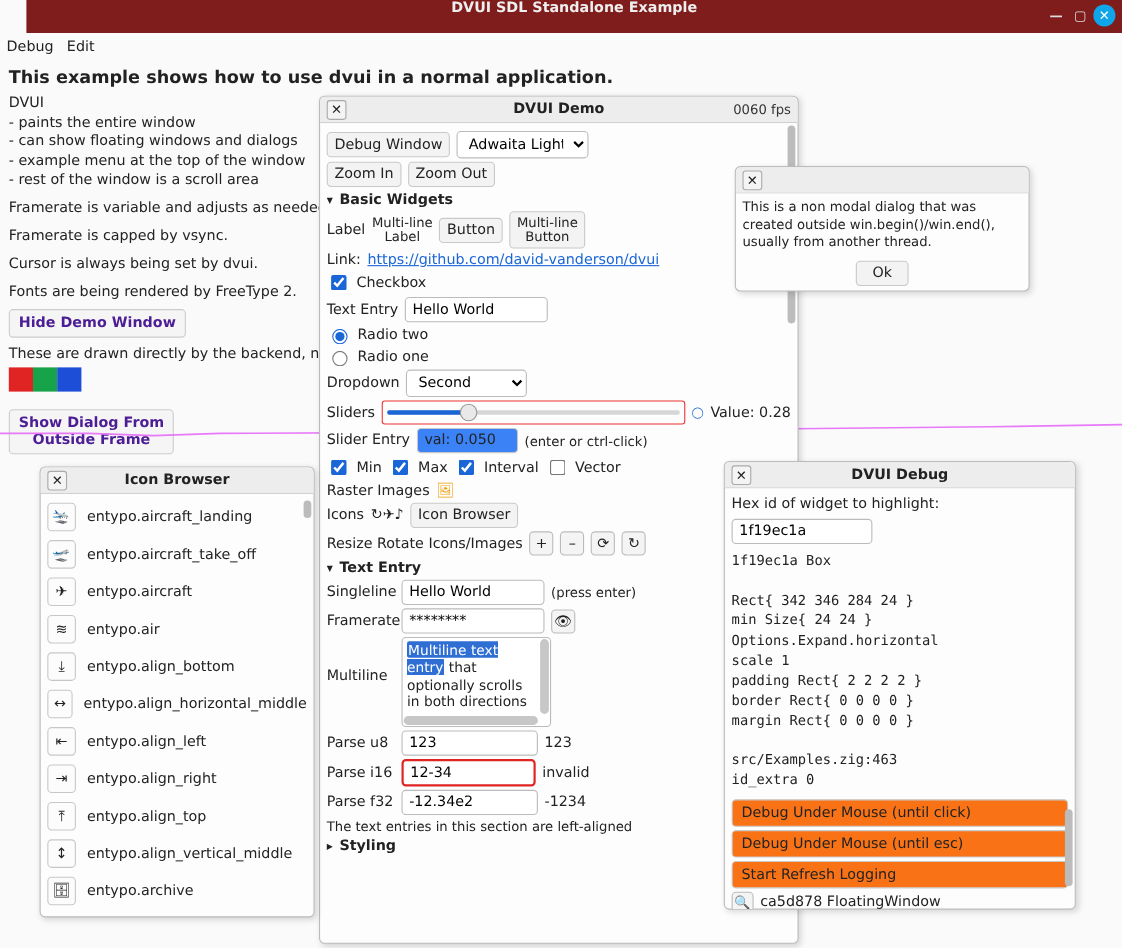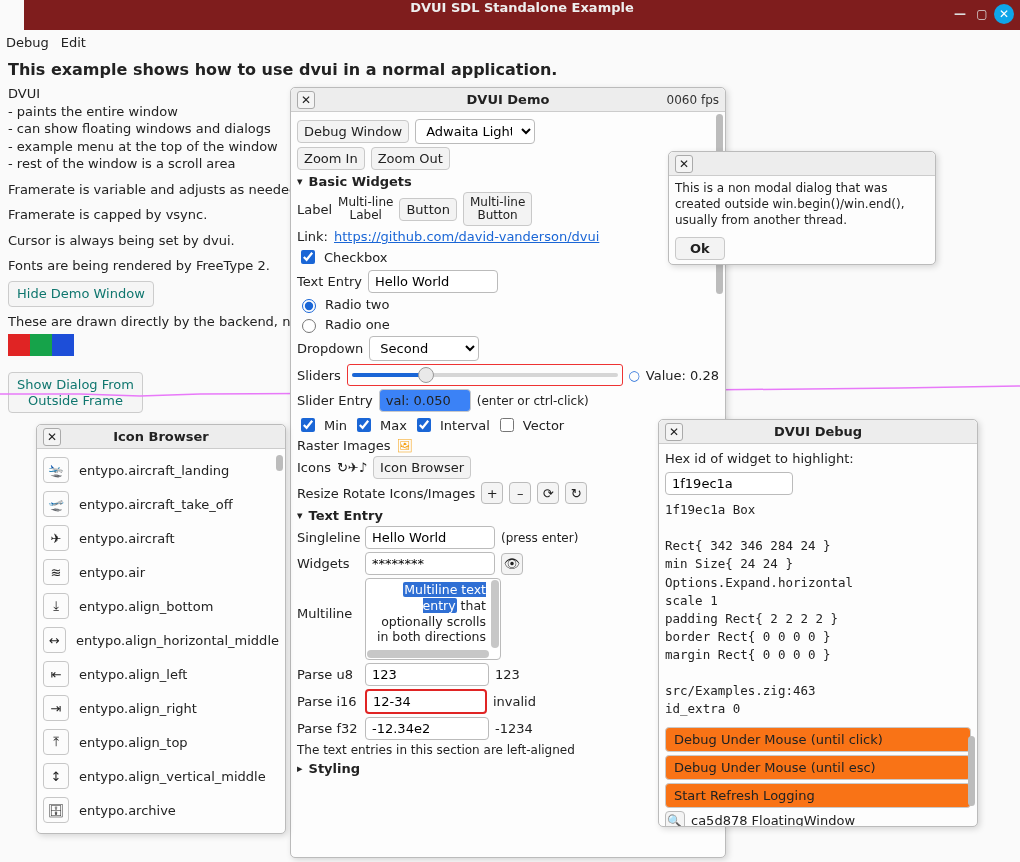--- a/index.html
+++ b/index.html
@@ -33,21 +33,21 @@
   
   .menubar { height:24px; padding:0 6px; display:flex; align-items:center; gap:12px; background:#fafafa; border-bottom:0; font-size:13px;}
   .menubar span { cursor:default; }
   
   .content { position:relative; width:100%; height:808px; }
   .heading { font-weight:700; font-size:16px; padding:6px 8px; }
   .body-text { padding:0 8px; line-height:1.35; font-size:13px;}
   .body-text div { white-space:pre-wrap; }
   .btn {
     display:inline-block; background:#f5f5f5; border:1px solid #ccc; border-radius:4px;
-    padding:4px 8px; font-size:13px; color:#0f766e; line-height:1.2;
+    padding:4px 8px; font-size:13px; color:#4c1d95; line-height:1.2;font-weight:bold;
   }
   .btn2 { display:inline-flex; align-items:center; justify-content:center; background:#f3f3f3; border:1px solid #c9c9c9; border-radius:4px; padding:3px 6px; font-size:13px;}
   .swatches { display:flex; gap:0; padding:4px 8px 10px; }
   .swatch { width:22px; height:22px; }
   
   .fw {
     position:absolute; background:#fdfdfd; border:1px solid #bbb; border-radius:5px;
     box-shadow:2px 2px 6px rgba(0,0,0,.15);
     display:flex; flex-direction:column;
   }
@@ -249,28 +249,28 @@
         <span class="circ">⟳</span>
         <span class="circ">↻</span>
       </div>
       <div class="section-hd tri">Text Entry</div>
       <div class="row">
         <span style="width:62px">Singleline</span>
         <input type="text" style="width: 130px;" value="Hello World">
         <span class="small">(press enter)</span>
       </div>
       <div class="row">
-        <span style="width:62px">Widgets</span>
+        <span style="width:62px">Framerate</span>
         <input type="text" style="width: 130px;" value="********">
         <span class="pass-eye">👁</span>
       </div>
       <div class="row" style="align-items:flex-start;">
         <span style="width:62px; padding-top:28px;">Multiline</span>
         <div style="position:relative;">
-          <div style="width:136px; height:82px; border:1px solid #bbb; border-radius:4px; padding:3px 14px 3px 4px; background:#fff; font-size:12.5px; overflow:hidden; line-height:1.25;text-align:right;">
+          <div style="width:136px; height:82px; border:1px solid #bbb; border-radius:4px; padding:3px 14px 3px 4px; background:#fff; font-size:12.5px; overflow:hidden; line-height:1.25;">
             <span class="sel">Multiline text entry</span><span> that optionally scrolls in both directions</span>
           </div>
           <div style="position:absolute; right:2px; top:2px; bottom:12px; width:8px; background:#c7c7c7; border-radius:4px;"></div>
           <div style="position:absolute; left:2px; right:12px; bottom:2px; height:8px; background:#c7c7c7; border-radius:4px;"></div>
         </div>
       </div>
       <div class="row">
         <span style="width:62px">Parse u8</span>
         <input type="text" style="width: 124px;" value="123">
         <span>123</span>
@@ -293,21 +293,21 @@
       </div>
     </div>
   </div>
 
   <div class="fw" style="left:668px; top:97px; width:268px;">
     <div class="fw-title">
       <span class="close">✕</span>
     </div>
     <div class="fw-body">
       <div class="small" style="line-height:1.35;">This is a non modal dialog that was created outside win.begin()/win.end(), usually from another thread.</div>
-      <div style="text-align:left; margin-top:8px;font-weight:bold;">
+      <div style="text-align:center; margin-top:8px;">
         <span class="btn2" style="padding:3px 14px;">Ok</span>
       </div>
     </div>
   </div>
 
   <div class="fw" style="left:658px; top:365px; width:320px; height:408px;">
     <div class="fw-title">
       <span class="close">✕</span>
       <span class="middle">DVUI Debug</span>
     </div>

